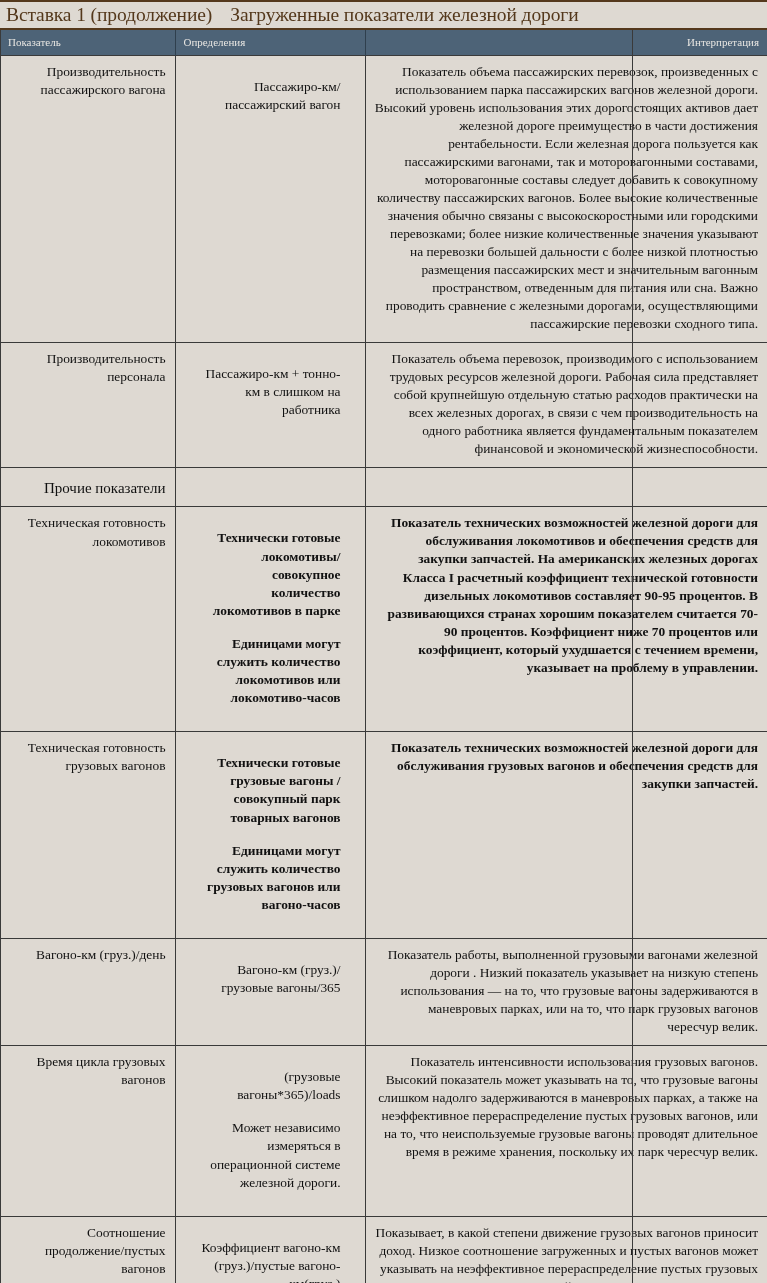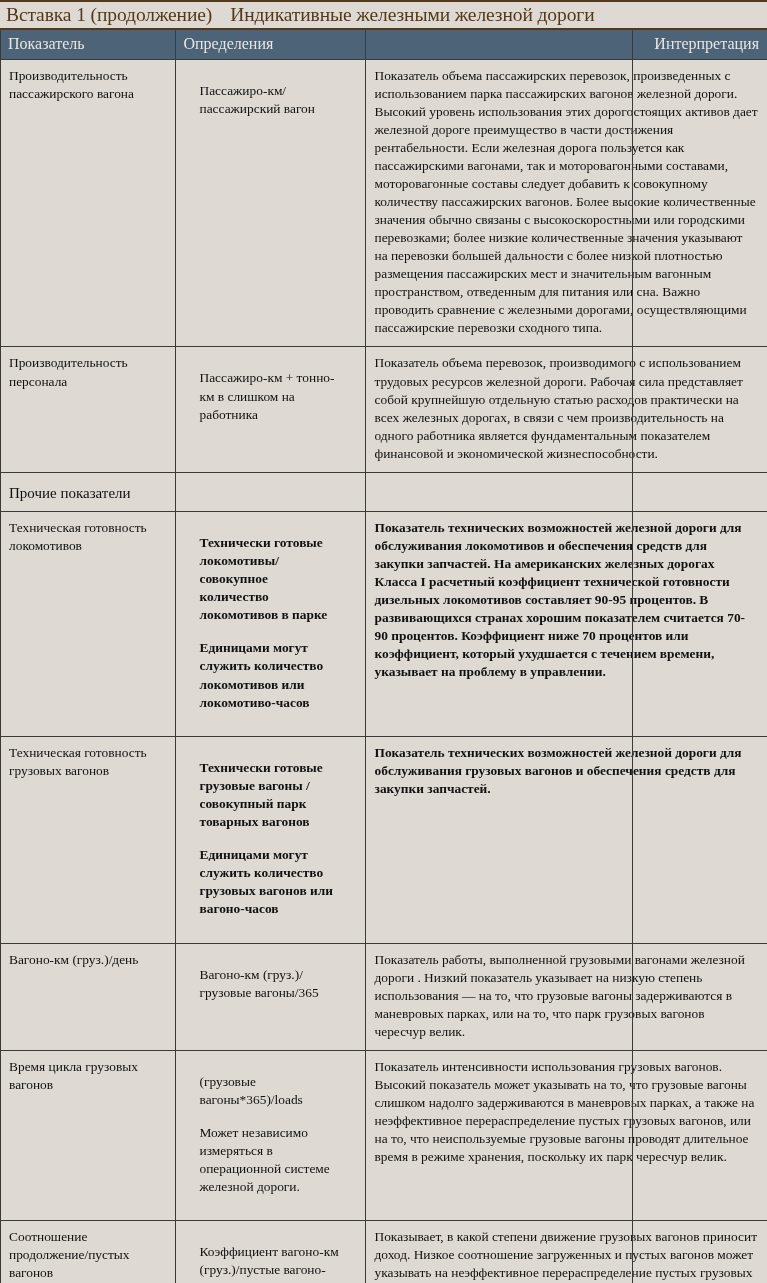--- a/index.html
+++ b/index.html
@@ -55,38 +55,39 @@
     background: #ded9d2;
   }
   table.tbl col.c1 { width: 175px; }
   table.tbl col.c2 { width: 190px; }
   table.tbl col.c3 { width: 402px; }
 
   thead th {
     background: #4d6377;
     color: #e8e6e2;
     font-family: "Liberation Serif", "DejaVu Serif", serif;
-    font-size: 16px;
+    font-size: 11px;
     font-weight: normal;
     text-align: left;
     padding: 5px 8px 6px 8px;
     height: 25px;
     border-right: 1px solid #2f3f4d;
     vertical-align: middle;
   }
   thead th:last-child { border-right: none; text-align: right; }
 
   tbody td {
     background: #ded9d2;
     vertical-align: top;
     border-top: 1px solid #3a3a3a;
     border-right: 1px solid #3a3a3a;
     padding: 7px 9px 9px 9px;
     font-family: "Liberation Serif", "DejaVu Serif", serif;
     color: #111111;
+    text-align: right;
   }
   tbody td:last-child { border-right: none; }
   tbody tr:last-child td { border-bottom: 1px solid #3a3a3a; }
 
   td.col1 { font-size: 13.4px; line-height: 1.35; }
   td.col2 { font-size: 13.4px; line-height: 1.35; }
   td.col3 { font-size: 13.4px; line-height: 1.345; }
 
   td.bold { font-weight: bold; }
   tr.section td.col1 {
@@ -112,21 +113,21 @@
     background: #3a3a3a;
   }
 </style>
 </head>
 <body>
 
 <div id="doc">
 
   <div class="title-bar">
     <span class="title-left">Вставка 1 (продолжение)</span>
-    <span class="title-right">Индикативные железными железной дороги</span>
+    <span class="title-right">Загруженные показатели железной дороги</span>
   </div>
 
   <table class="tbl">
     <colgroup>
       <col class="c1">
         <col class="c2">
         <col class="c3">
     </colgroup>
     <thead>
       <tr>

